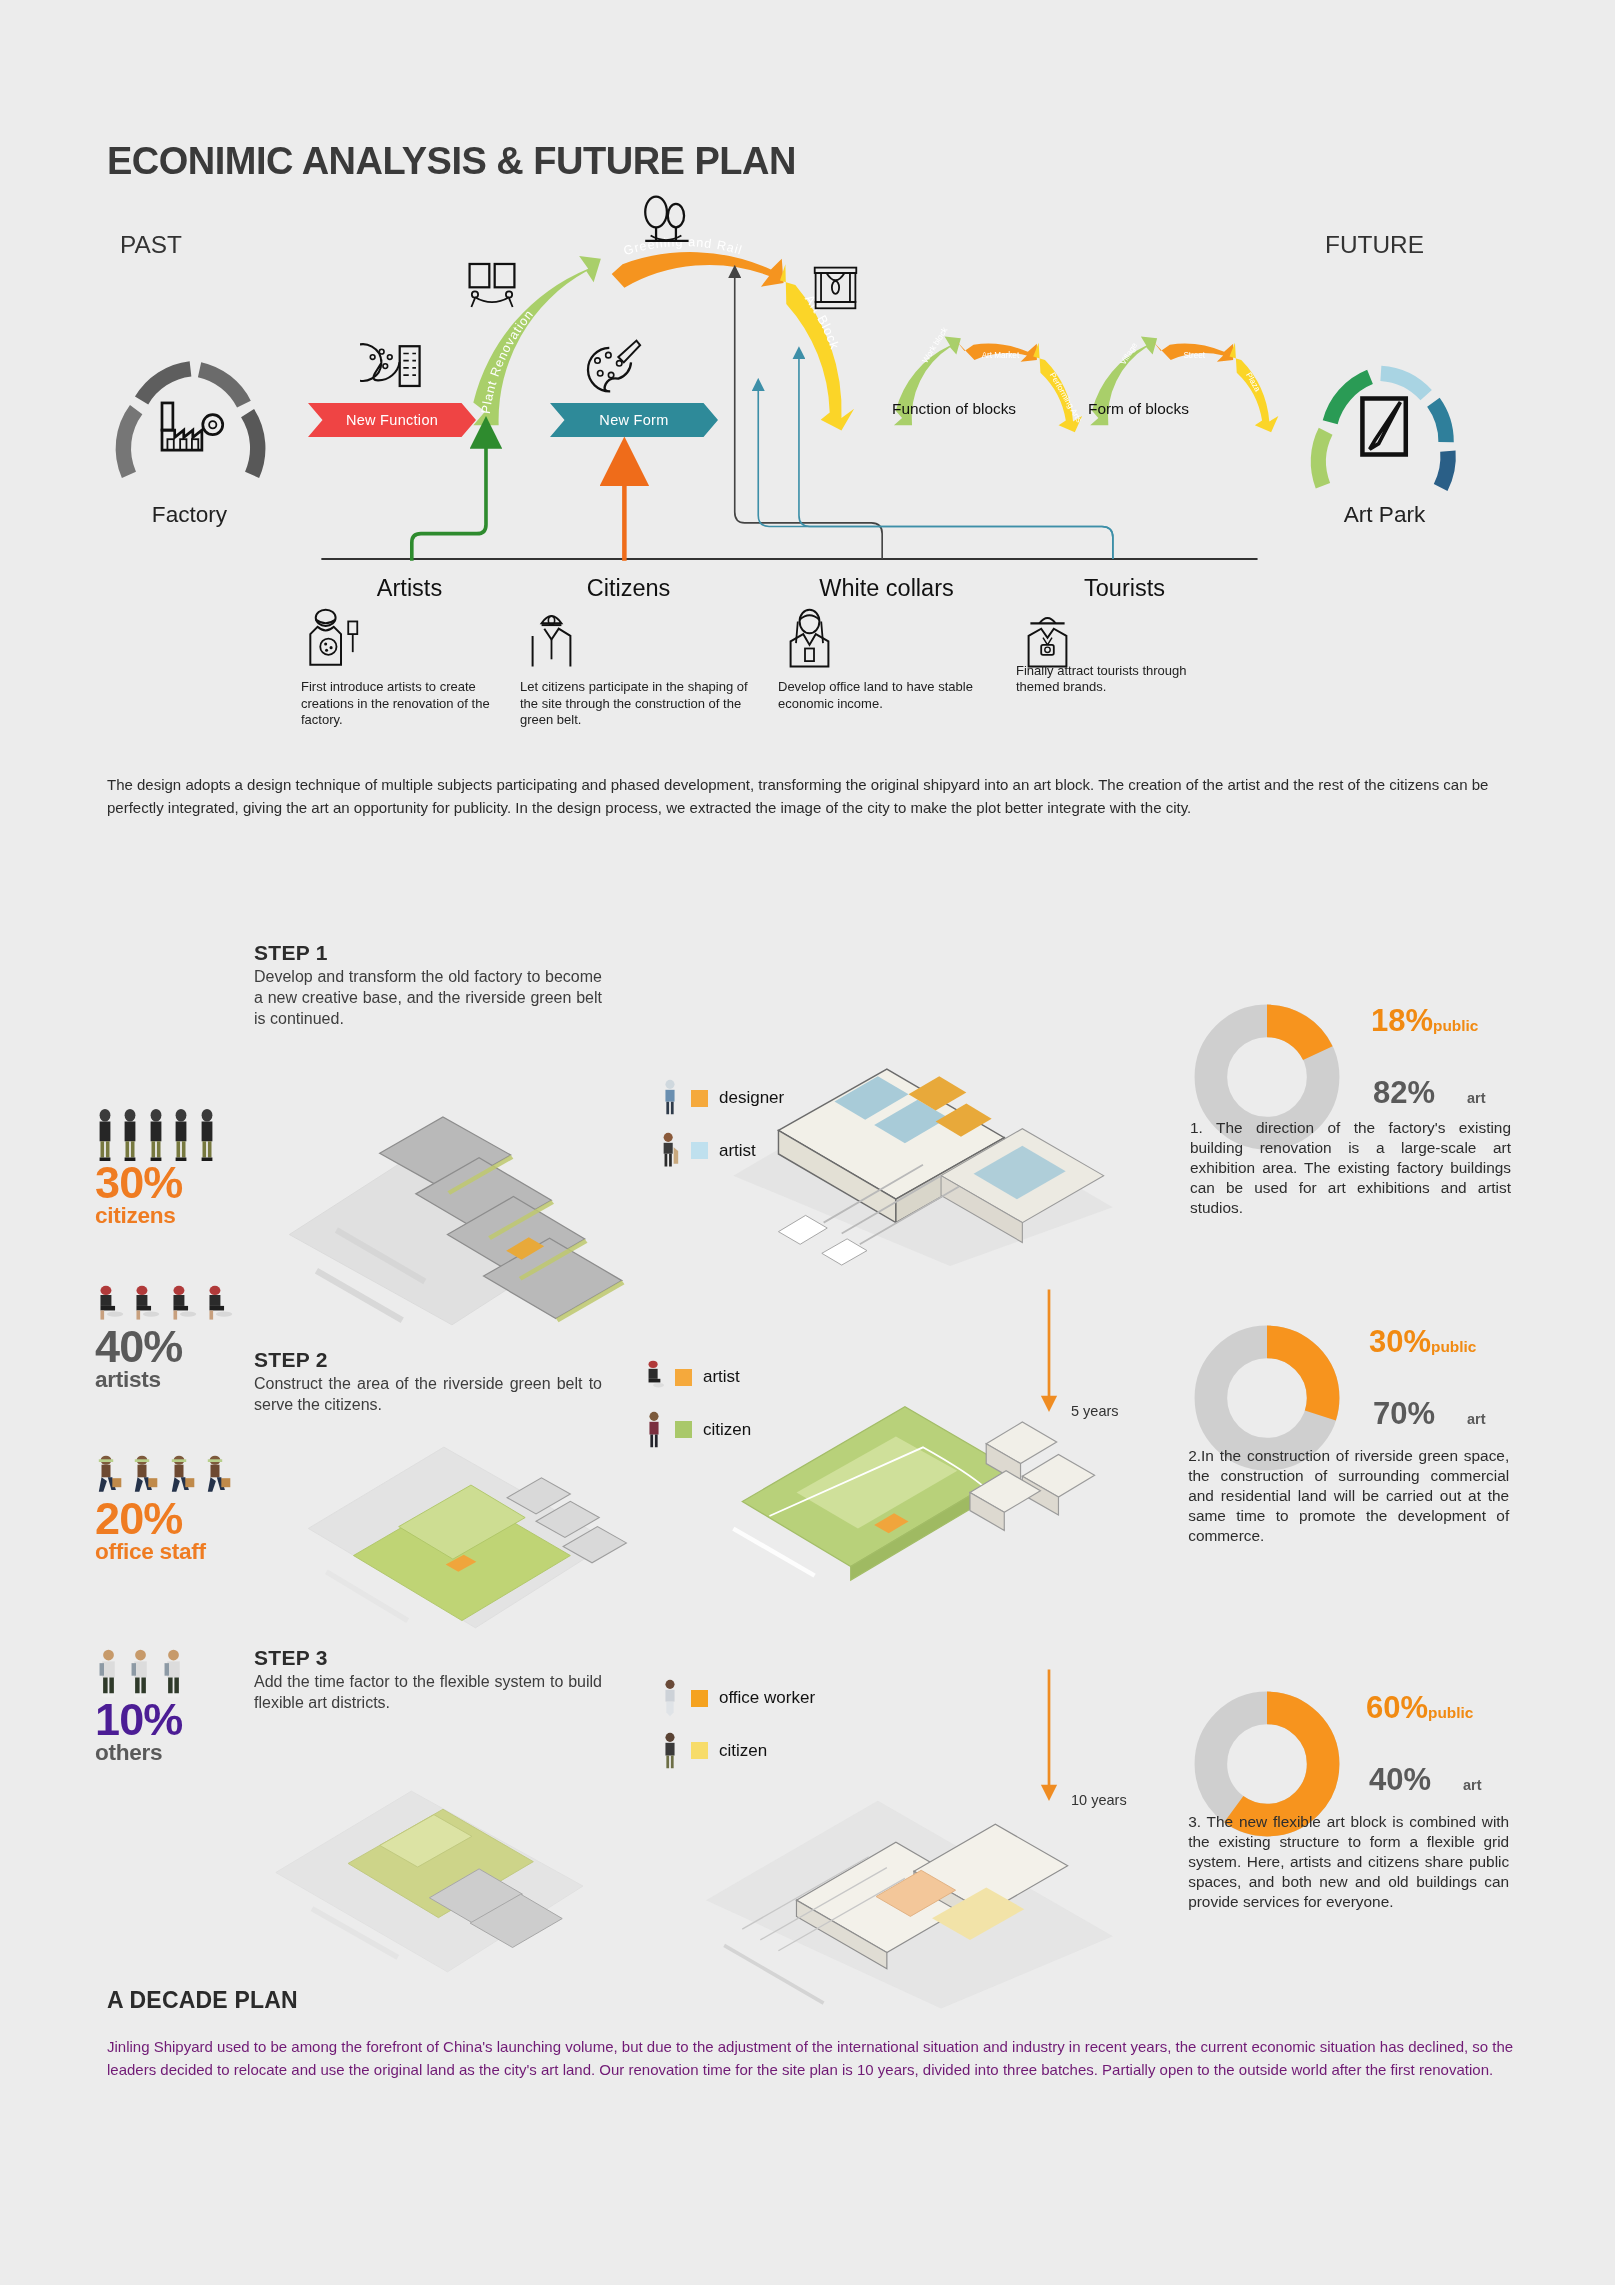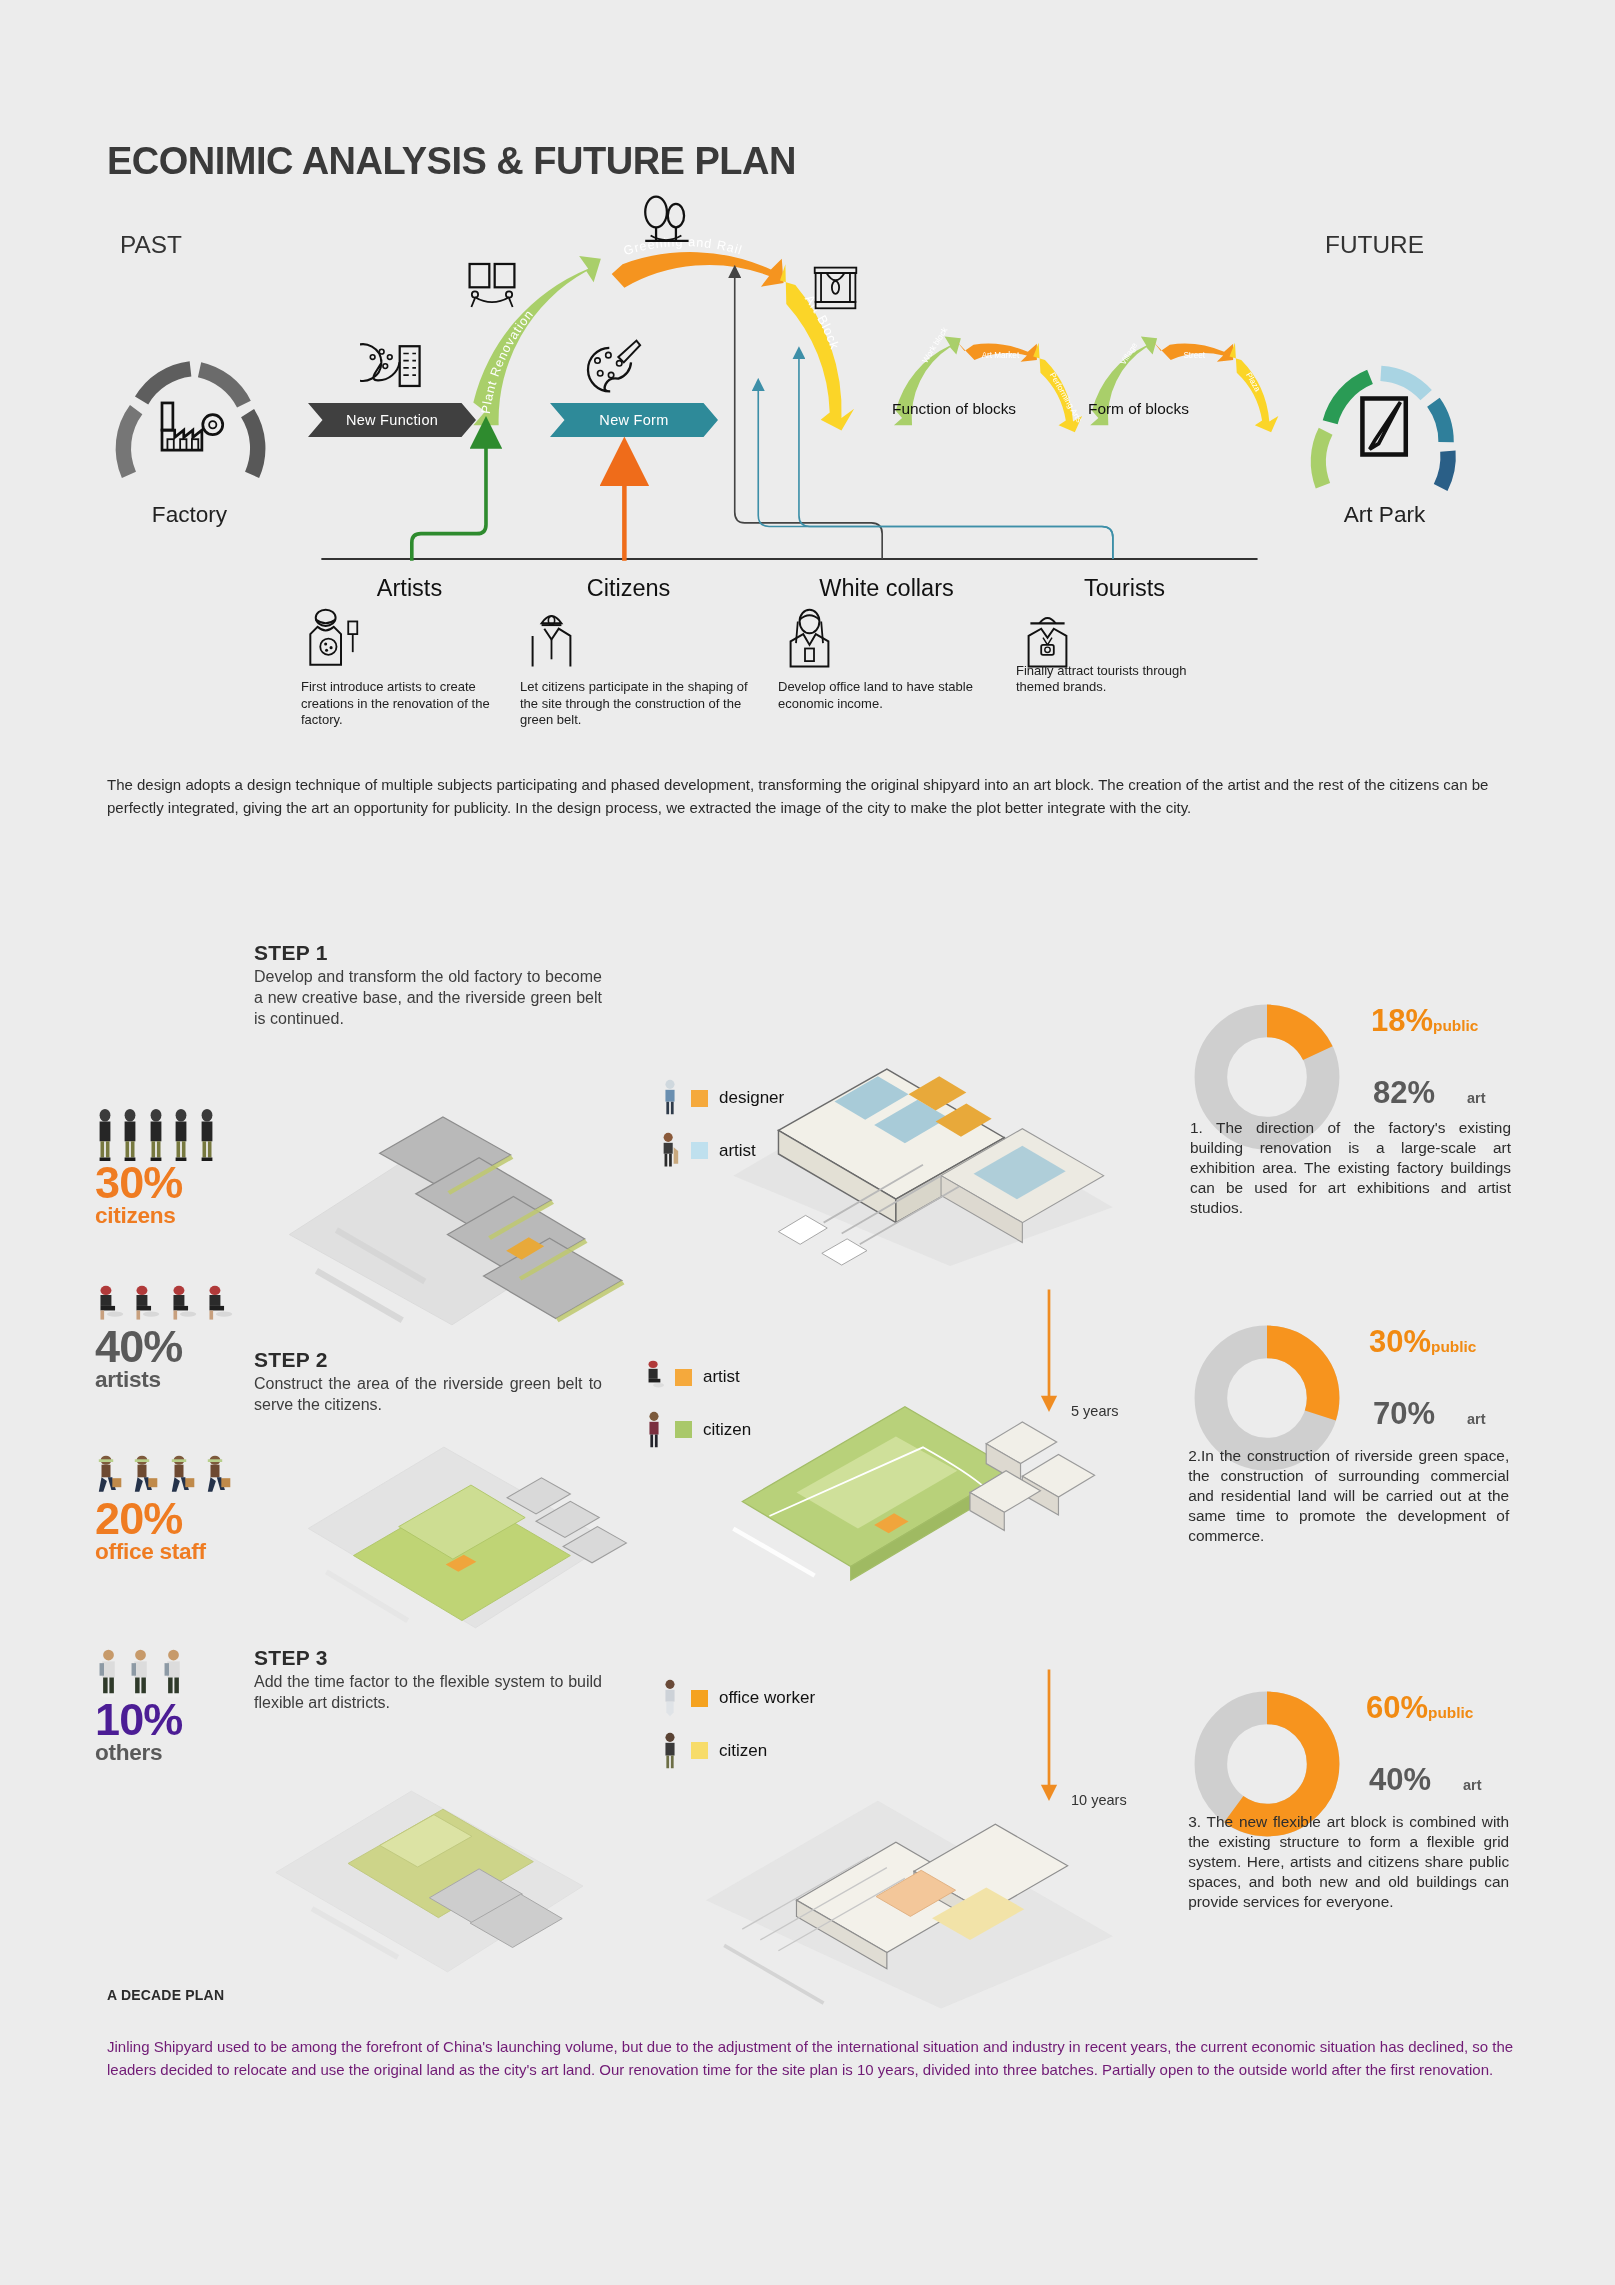--- a/index.html
+++ b/index.html
@@ -29,21 +29,21 @@
       font-size:42px;color:#111;line-height:1;}
   .gauge-label{position:absolute;text-align:center;width:217px;font-size:22.6px;color:#222;}
 
   
   #hero-svg{position:absolute;left:0;top:0;}
 
   
   .chev{position:absolute;height:34px;display:flex;align-items:center;justify-content:center;
         color:#fff;font-size:14.5px;letter-spacing:0.3px;
         clip-path:polygon(0 0,calc(100% - 14.5px) 0,100% 50%,calc(100% - 14.5px) 100%,0 100%,14.5px 50%);}
-  #chev-new-function{left:308px;top:403px;width:168px;background:#404040;}
+  #chev-new-function{left:308px;top:403px;width:168px;background:#ef4444;}
   #chev-new-form{left:550px;top:403px;width:168px;background:#2e8a99;}
 
   
   .arc-caption{position:absolute;font-size:15.4px;color:#111;}
   #cap-function-blocks{left:892px;top:400px;}
   #cap-form-blocks{left:1088px;top:400px;}
 
   
   .stake{position:absolute;width:217px;}
   .stake .title{font-size:23.5px;color:#111;text-align:center;}
@@ -107,21 +107,21 @@
   #donut-1 .art{left:192px;top:86px;}
   #donut-1 .para{left:9px;top:127px;}
   #donut-2 .pub{left:188px;top:13.6px;}
   #donut-2 .art{left:192px;top:86px;}
   #donut-2 .para{left:7.2px;top:134px;}
   #donut-3 .pub{left:185px;top:13.6px;text-align:right;}
   #donut-3 .art{left:188px;top:86px;}
   #donut-3 .para{left:7.2px;top:134px;}
 
   
-  #decade-title{position:absolute;left:107px;top:1987px;font-size:14px;font-weight:bold;color:#2b2b2b;letter-spacing:0.2px;}
+  #decade-title{position:absolute;left:107px;top:1987px;font-size:23px;font-weight:bold;color:#2b2b2b;letter-spacing:0.2px;}
   #decade-para{position:absolute;left:107px;top:2035px;width:1407px;font-size:15px;line-height:1.55;color:#701a75;}
 
   
   .iso{position:absolute;}
   .iso svg{display:block;}
 </style>
 </head>
 <body>
 
 <div class="page">

